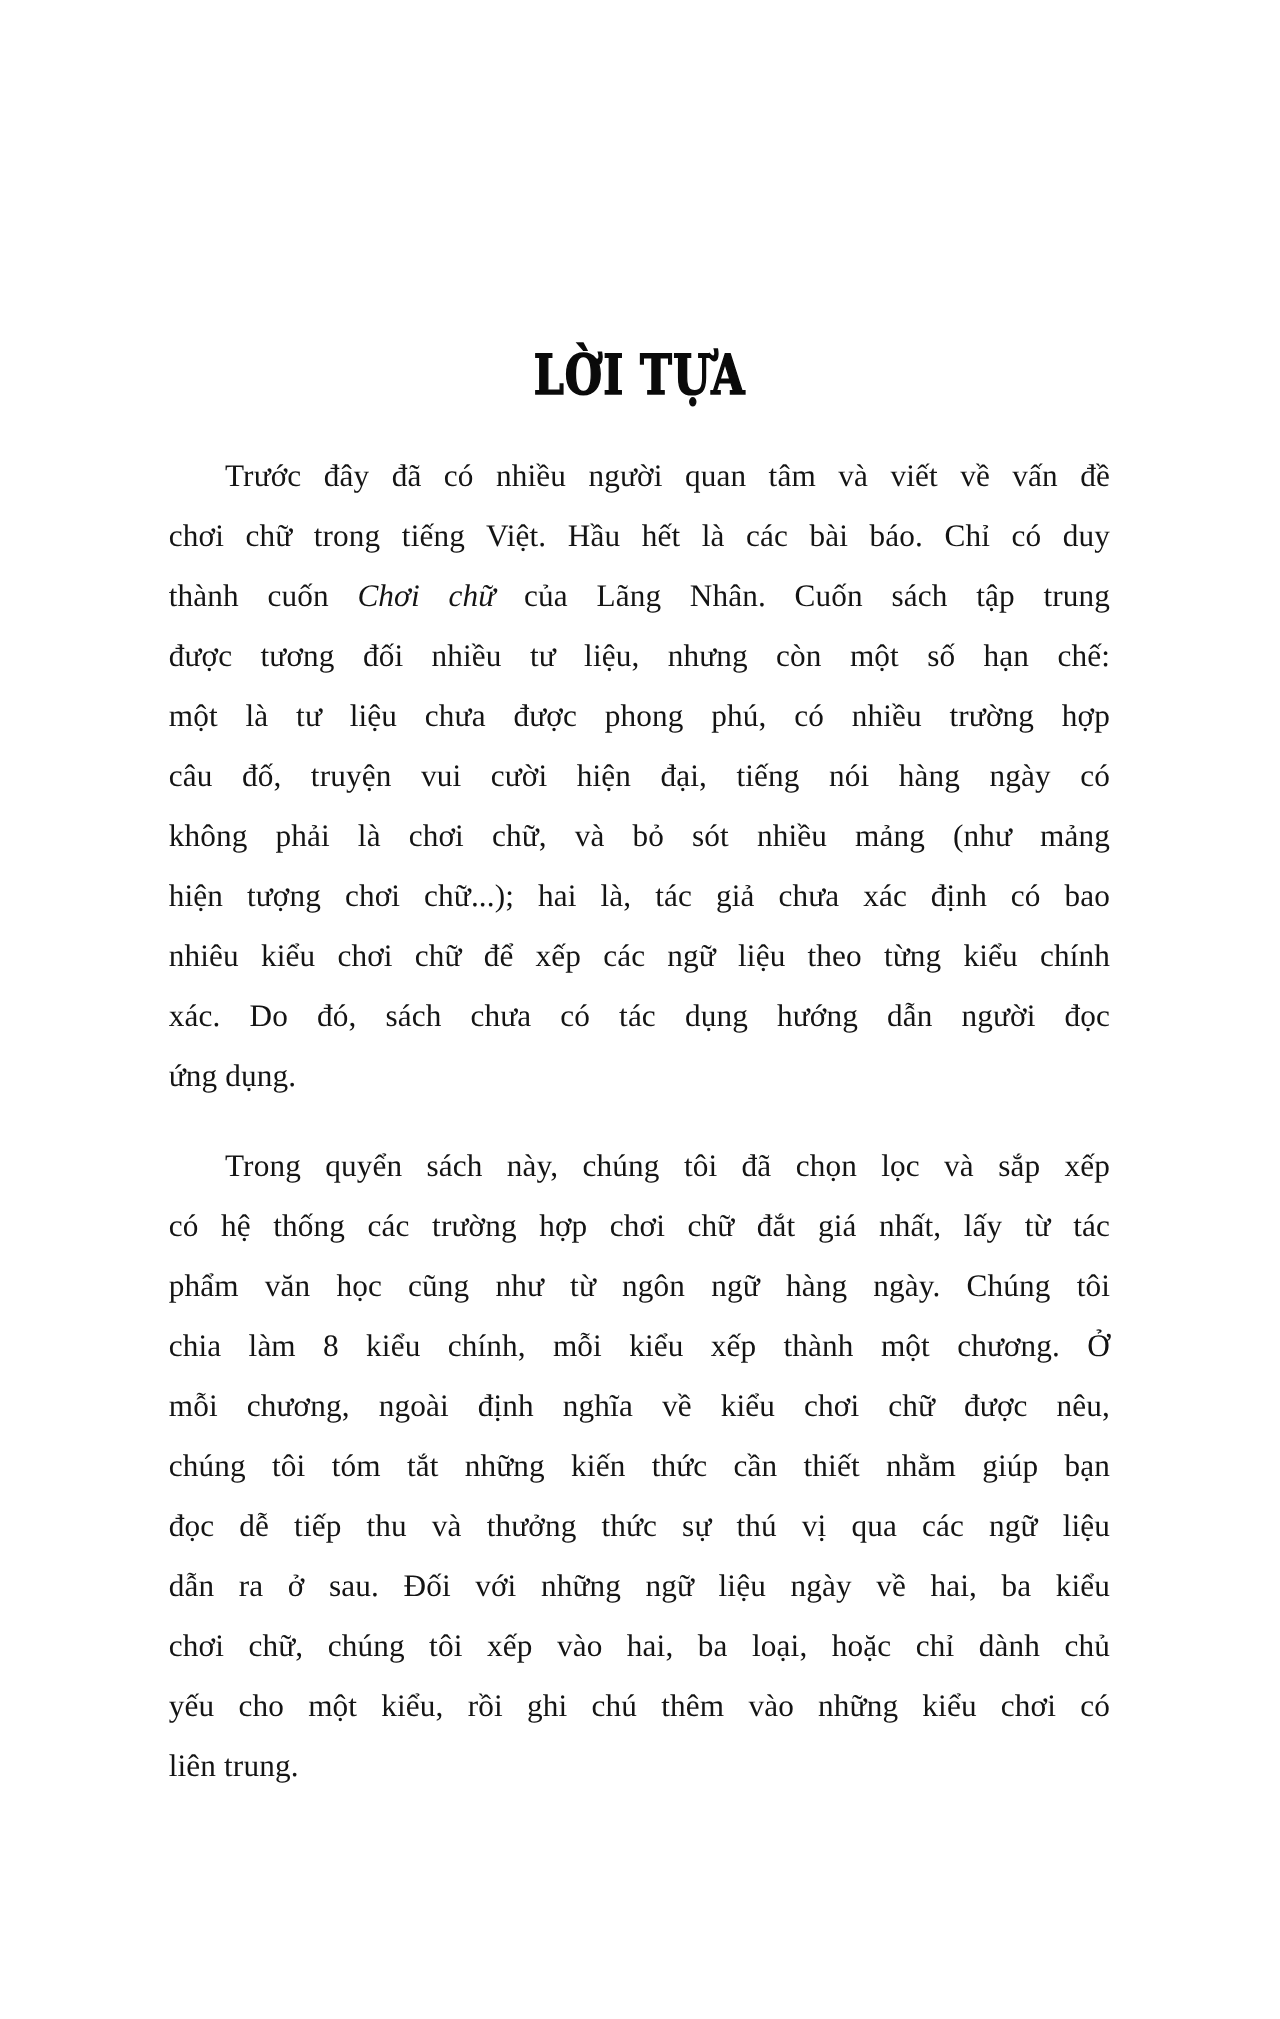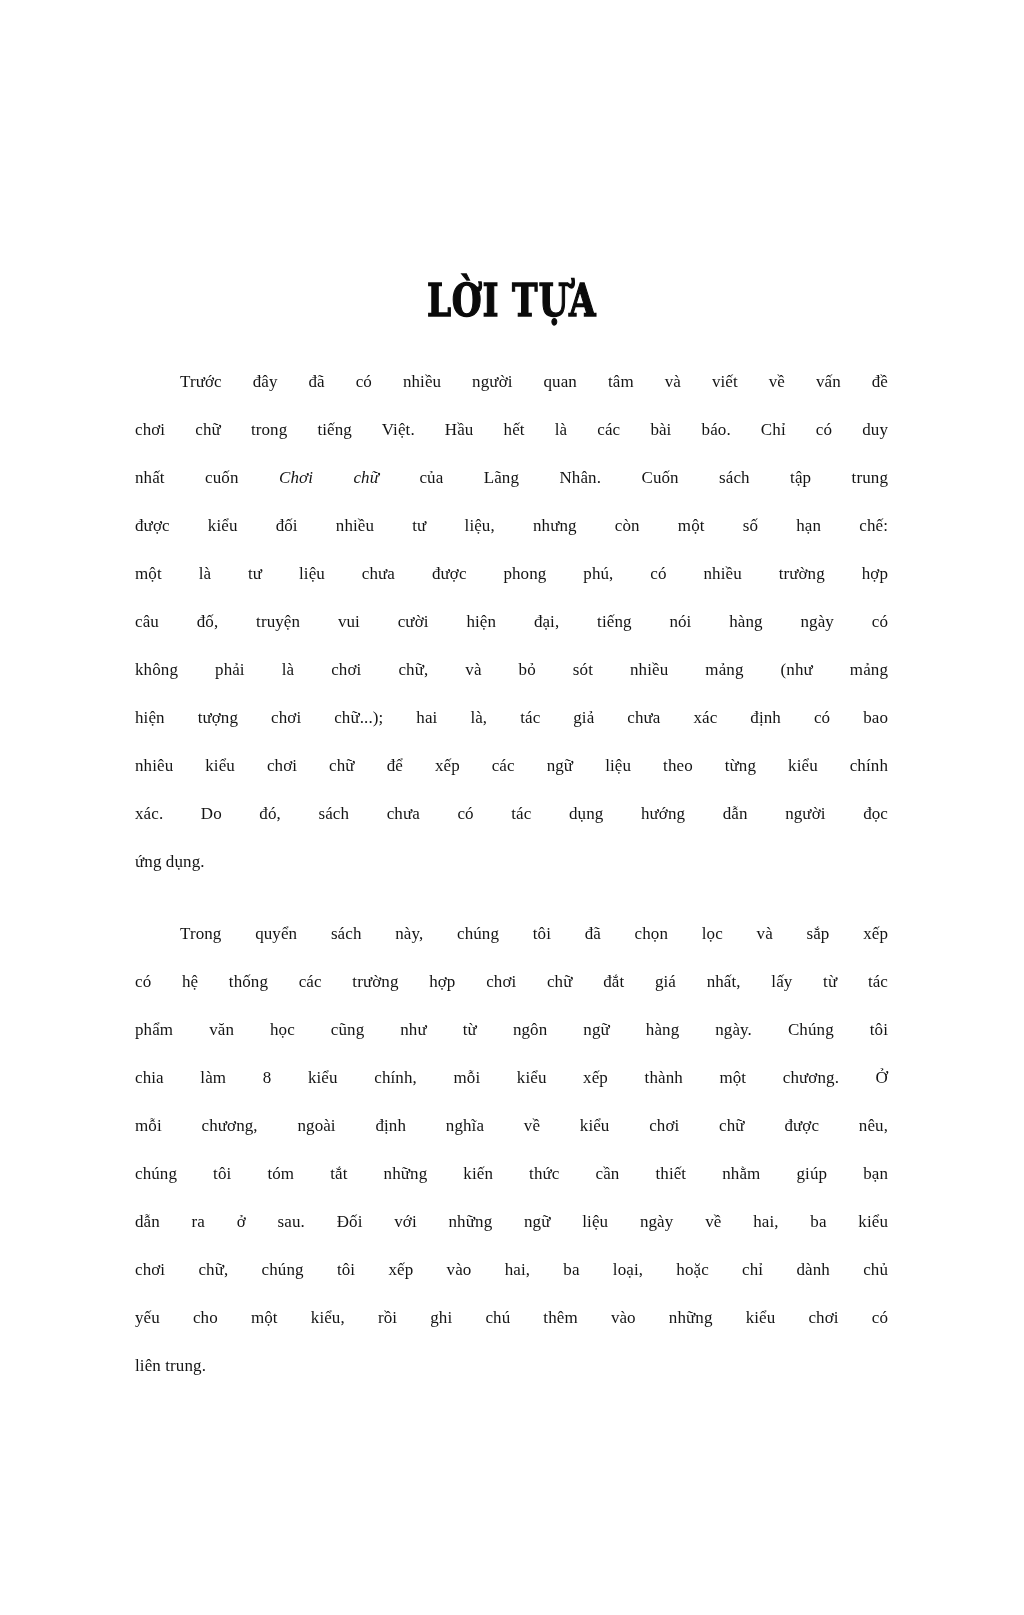--- a/index.html
+++ b/index.html
@@ -33,21 +33,21 @@
     line-height: 42px;
     letter-spacing: 1px;
     color: #0a0a0a;
     -webkit-text-stroke: 1.3px #0a0a0a;
     transform: scaleX(0.78);
     transform-origin: center;
     white-space: nowrap;
   }
   .body-text {
     margin-top: 36px;
-    font-size: 17px;
+    font-size: 25px;
     line-height: 48px;
   }
   .paragraph {
     margin: 0;
   }
   .paragraph + .paragraph {
     margin-top: 24px;
   }
   .line {
     text-align: justify;
@@ -69,37 +69,38 @@
 
 <div class="page">
   <div class="content">
     <div class="title-wrap">
       <h1 class="page-title">LỜI TỰA</h1>
     </div>
     <div class="body-text">
         <div class="paragraph">
           <div class="line indent"><span>Trước đây đã có nhiều người quan tâm và viết về vấn đề</span></div>
           <div class="line"><span>chơi chữ trong tiếng Việt. Hầu hết là các bài báo. Chỉ có duy</span></div>
-          <div class="line"><span>nhất cuốn </span><em>Chơi chữ</em><span> của Lãng Nhân. Cuốn sách tập trung</span></div>
-          <div class="line"><span>được kiểu đối nhiều tư liệu, nhưng còn một số hạn chế:</span></div>
+          <div class="line"><span>thành cuốn </span><em>Chơi chữ</em><span> của Lãng Nhân. Cuốn sách tập trung</span></div>
+          <div class="line"><span>được tương đối nhiều tư liệu, nhưng còn một số hạn chế:</span></div>
           <div class="line"><span>một là tư liệu chưa được phong phú, có nhiều trường hợp</span></div>
           <div class="line"><span>câu đố, truyện vui cười hiện đại, tiếng nói hàng ngày có</span></div>
           <div class="line"><span>không phải là chơi chữ, và bỏ sót nhiều mảng (như mảng</span></div>
           <div class="line"><span>hiện tượng chơi chữ...); hai là, tác giả chưa xác định có bao</span></div>
           <div class="line"><span>nhiêu kiểu chơi chữ để xếp các ngữ liệu theo từng kiểu chính</span></div>
           <div class="line"><span>xác. Do đó, sách chưa có tác dụng hướng dẫn người đọc</span></div>
           <div class="line last"><span>ứng dụng.</span></div>
         </div>
         <div class="paragraph">
           <div class="line indent"><span>Trong quyển sách này, chúng tôi đã chọn lọc và sắp xếp</span></div>
           <div class="line"><span>có hệ thống các trường hợp chơi chữ đắt giá nhất, lấy từ tác</span></div>
           <div class="line"><span>phẩm văn học cũng như từ ngôn ngữ hàng ngày. Chúng tôi</span></div>
           <div class="line"><span>chia làm 8 kiểu chính, mỗi kiểu xếp thành một chương. Ở</span></div>
           <div class="line"><span>mỗi chương, ngoài định nghĩa về kiểu chơi chữ được nêu,</span></div>
           <div class="line"><span>chúng tôi tóm tắt những kiến thức cần thiết nhằm giúp bạn</span></div>
+          <div class="line"><span>đọc dễ tiếp thu và thưởng thức sự thú vị qua các ngữ liệu</span></div>
           <div class="line"><span>dẫn ra ở sau. Đối với những ngữ liệu ngày về hai, ba kiểu</span></div>
           <div class="line"><span>chơi chữ, chúng tôi xếp vào hai, ba loại, hoặc chỉ dành chủ</span></div>
           <div class="line"><span>yếu cho một kiểu, rồi ghi chú thêm vào những kiểu chơi có</span></div>
           <div class="line last"><span>liên trung.</span></div>
         </div>
       </div>
   </div>
 </div>
 
 </body></html>

